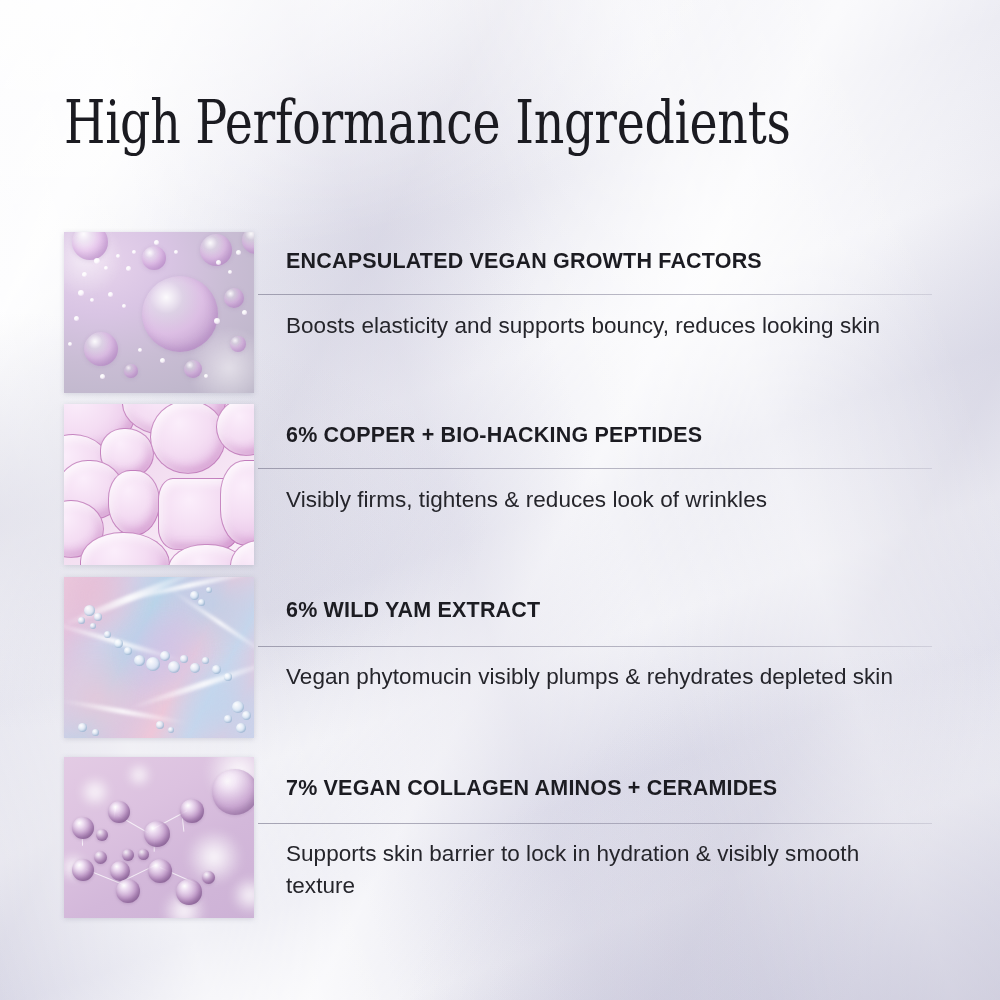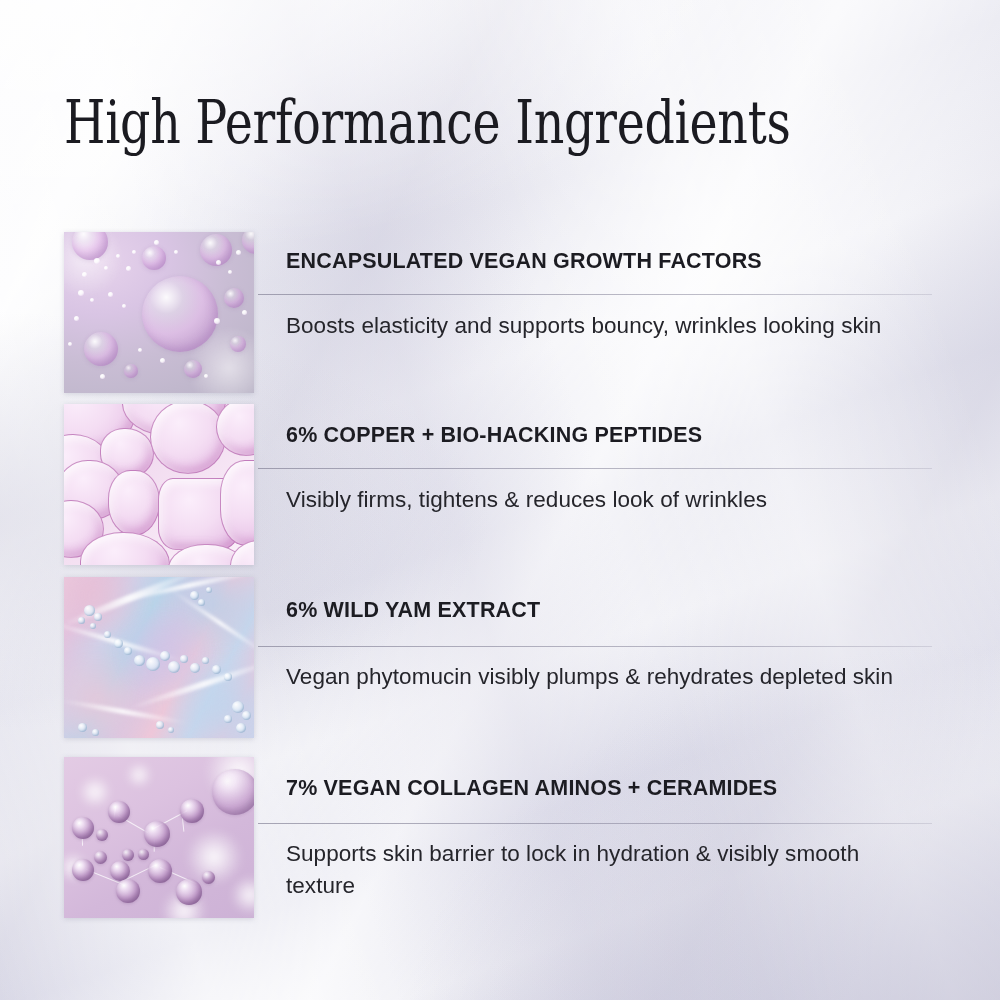--- a/index.html
+++ b/index.html
@@ -299,21 +299,21 @@
             <div class="dot" style="left:74px;top:116px;width:4px;height:4px;"></div>
             <div class="dot" style="left:36px;top:142px;width:5px;height:5px;"></div>
             <div class="dot" style="left:4px;top:110px;width:4px;height:4px;"></div>
           </div>
         </div>
       </div>
 
       <div class="txt">
         <div class="heading">ENCAPSULATED VEGAN GROWTH FACTORS</div>
         <div class="divider"></div>
-        <div class="body-text">Boosts elasticity and supports bouncy, wrinkles looking skin</div>
+        <div class="body-text">Boosts elasticity and supports bouncy, reduces looking skin</div>
       </div>
     </div>
 
     <div class="row row-1">
       <div class="thumb">
         <div class="thumb-inner">
           <div class="art-cells">
             <div class="cell" style="left:-24px;top:-30px;width:96px;height:78px;border-radius:50% 46% 52% 48%;"></div>
             <div class="cell" style="left:58px;top:-40px;width:104px;height:72px;border-radius:48% 52% 50% 46%;"></div>
             <div class="cell" style="left:-30px;top:30px;width:78px;height:70px;border-radius:50%;"></div>

